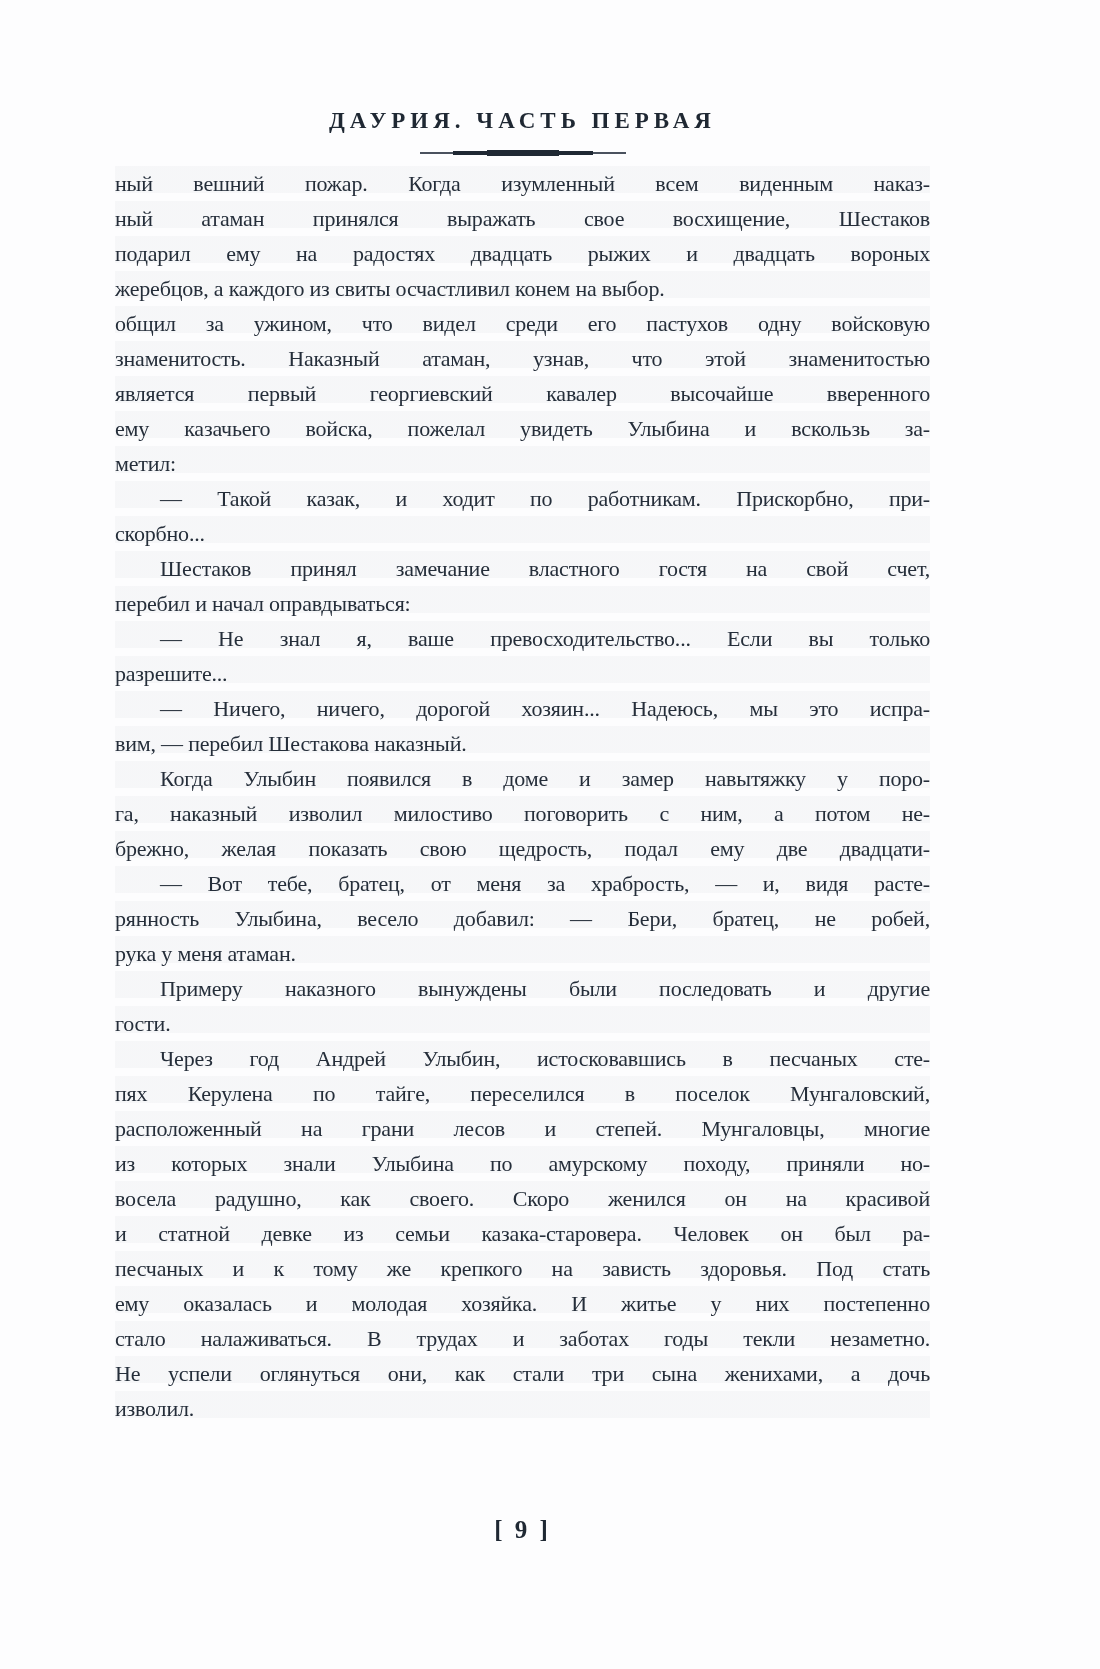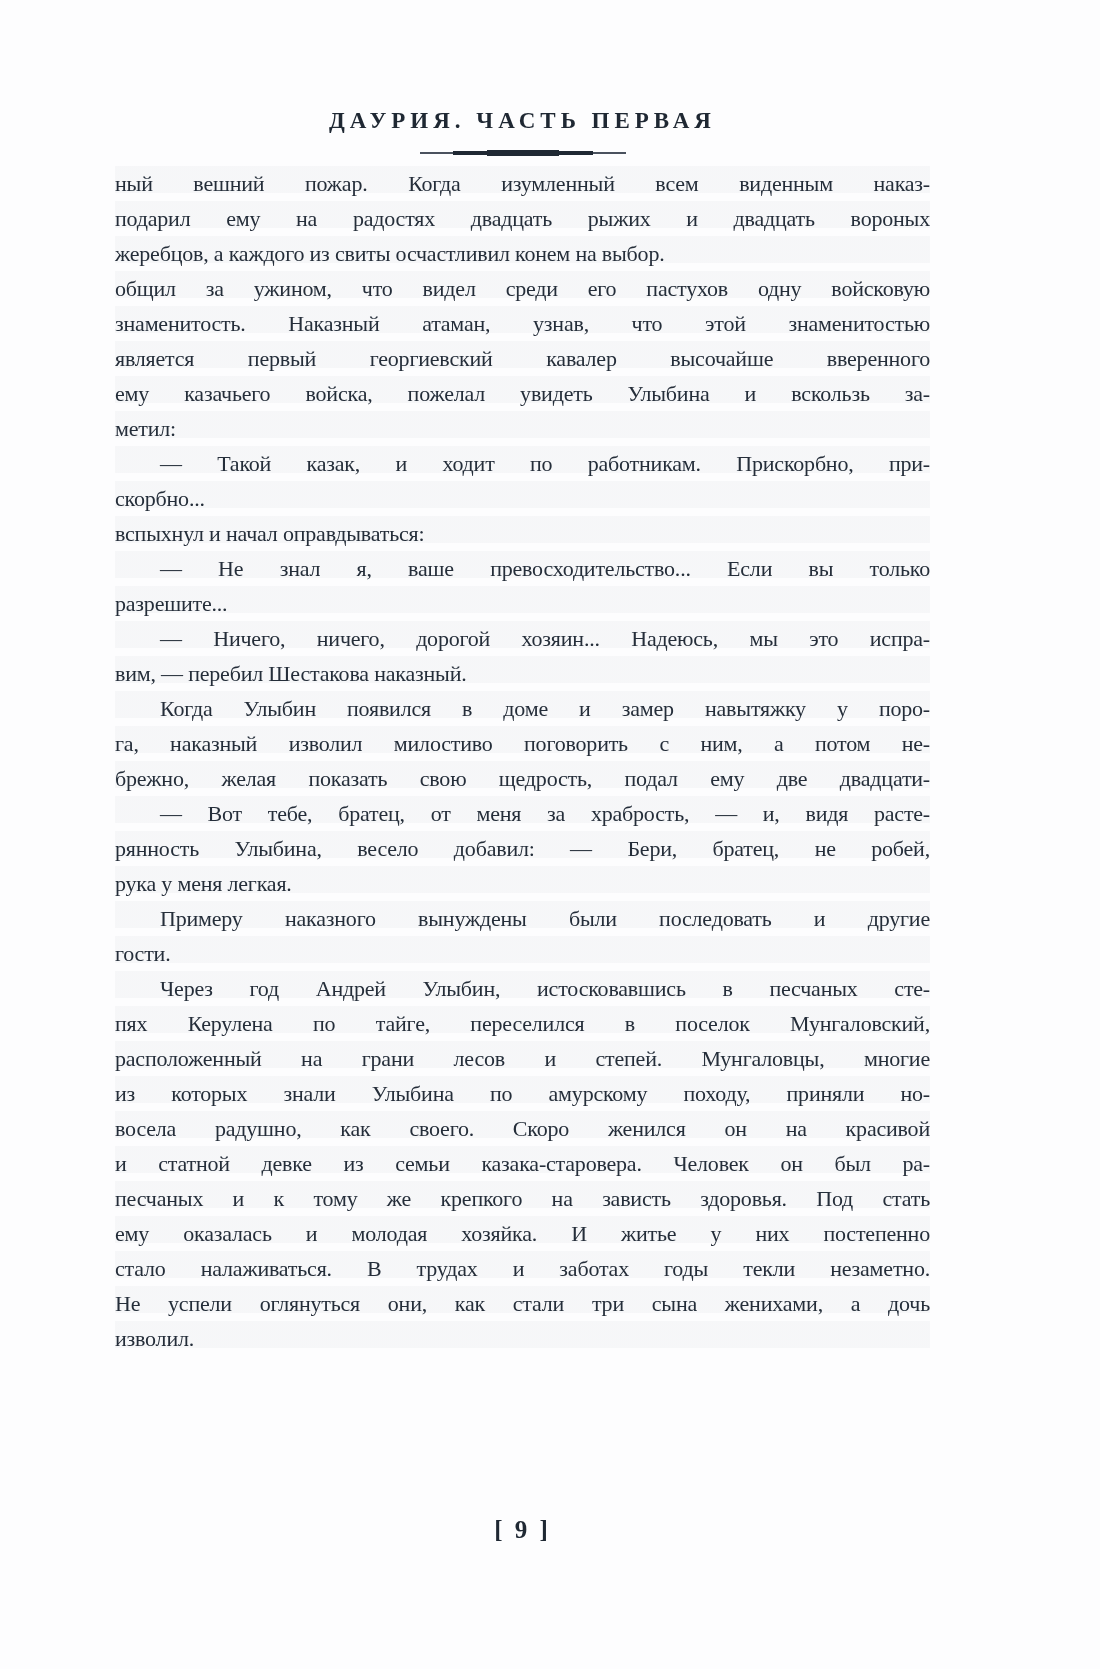--- a/index.html
+++ b/index.html
@@ -91,40 +91,42 @@
   <div class="running-header">ДАУРИЯ. ЧАСТЬ ПЕРВАЯ</div>
 
   <div class="divider">
     <span class="rule-thin"></span>
     <span class="rule-mid"></span>
     <span class="rule-thick"></span>
   </div>
 
   <div class="text-block" id="text-block">
       <div class="line">ный вешний пожар. Когда изумленный всем виденным наказ-</div>
+      <div class="line">ный атаман принялся выражать свое восхищение, Шестаков</div>
       <div class="line">подарил ему на радостях двадцать рыжих и двадцать вороных</div>
       <div class="line para-end">жеребцов, а каждого из свиты осчастливил конем на выбор.</div>
       <div class="line">общил за ужином, что видел среди его пастухов одну войсковую</div>
       <div class="line">знаменитость. Наказный атаман, узнав, что этой знаменитостью</div>
       <div class="line">является первый георгиевский кавалер высочайше вверенного</div>
       <div class="line">ему казачьего войска, пожелал увидеть Улыбина и вскользь за-</div>
       <div class="line para-end">метил:</div>
       <div class="line indent">— Такой казак, и ходит по работникам. Прискорбно, при-</div>
       <div class="line para-end">скорбно...</div>
-      <div class="line para-end">вспыхнул и начал оправдываться:</div>
+      <div class="line indent">Шестаков принял замечание властного гостя на свой счет,</div>
+      <div class="line para-end">перебил и начал оправдываться:</div>
       <div class="line indent">— Не знал я, ваше превосходительство... Если вы только</div>
       <div class="line para-end">разрешите...</div>
       <div class="line indent">— Ничего, ничего, дорогой хозяин... Надеюсь, мы это испра-</div>
       <div class="line para-end">вим, — перебил Шестакова наказный.</div>
       <div class="line indent">Когда Улыбин появился в доме и замер навытяжку у поро-</div>
       <div class="line">га, наказный изволил милостиво поговорить с ним, а потом не-</div>
       <div class="line">брежно, желая показать свою щедрость, подал ему две двадцати-</div>
       <div class="line indent">— Вот тебе, братец, от меня за храбрость, — и, видя расте-</div>
       <div class="line">рянность Улыбина, весело добавил: — Бери, братец, не робей,</div>
-      <div class="line para-end">рука у меня легкая.</div>
+      <div class="line para-end">рука у меня атаман.</div>
       <div class="line indent">Примеру наказного вынуждены были последовать и другие</div>
       <div class="line para-end">гости.</div>
       <div class="line indent">Через год Андрей Улыбин, истосковавшись в песчаных сте-</div>
       <div class="line">пях Керулена по тайге, переселился в поселок Мунгаловский,</div>
       <div class="line">расположенный на грани лесов и степей. Мунгаловцы, многие</div>
       <div class="line">из которых знали Улыбина по амурскому походу, приняли но-</div>
       <div class="line">восела радушно, как своего. Скоро женился он на красивой</div>
       <div class="line">и статной девке из семьи казака-старовера. Человек он был ра-</div>
       <div class="line">песчаных и к тому же крепкого на зависть здоровья. Под стать</div>
       <div class="line">ему оказалась и молодая хозяйка. И житье у них постепенно</div>

